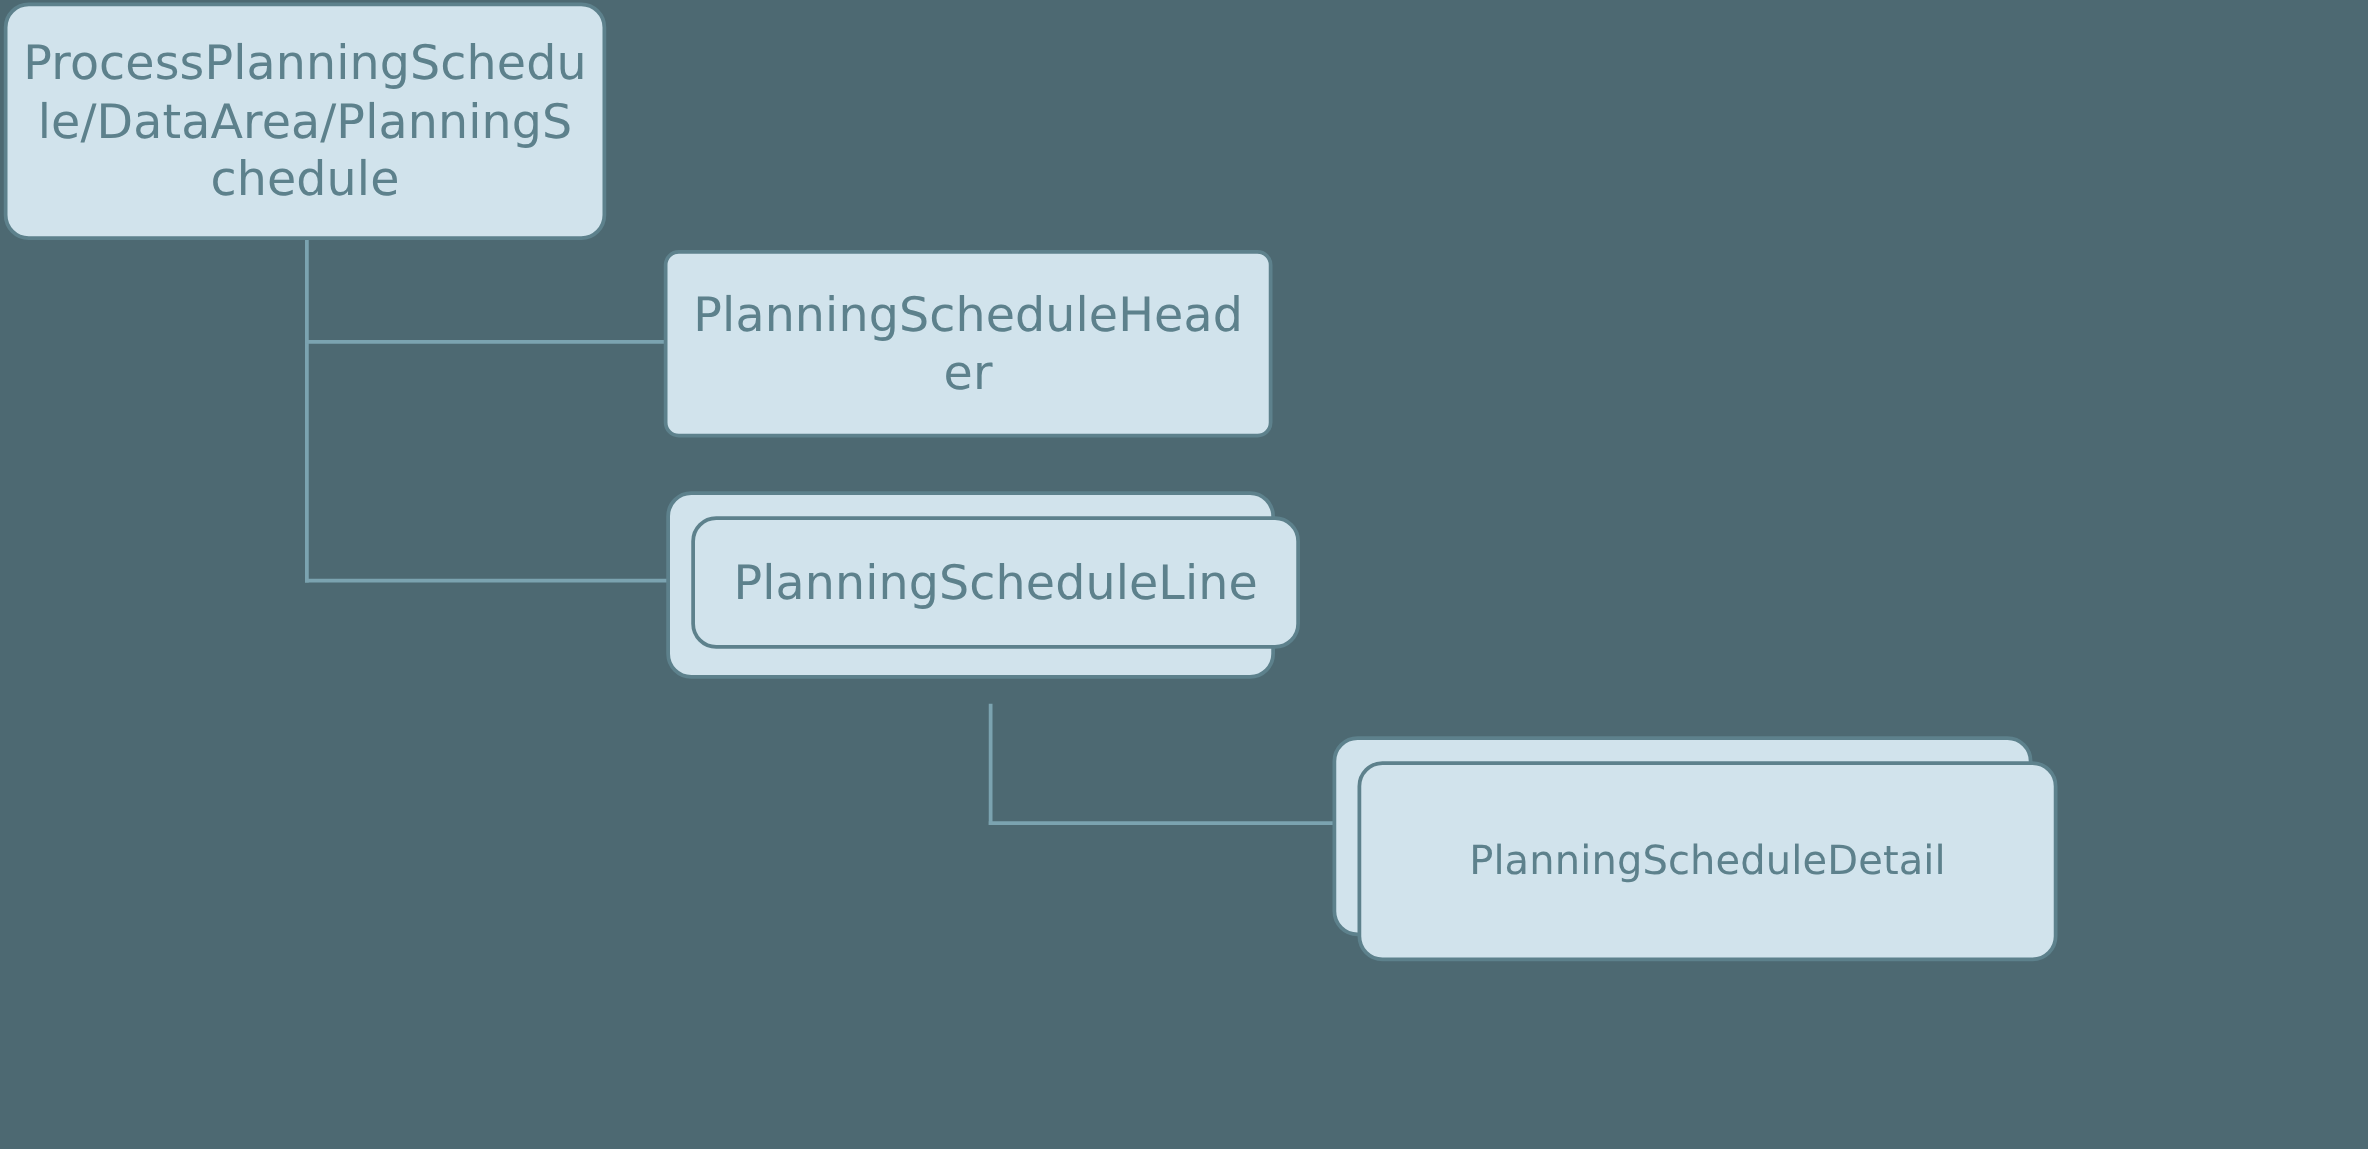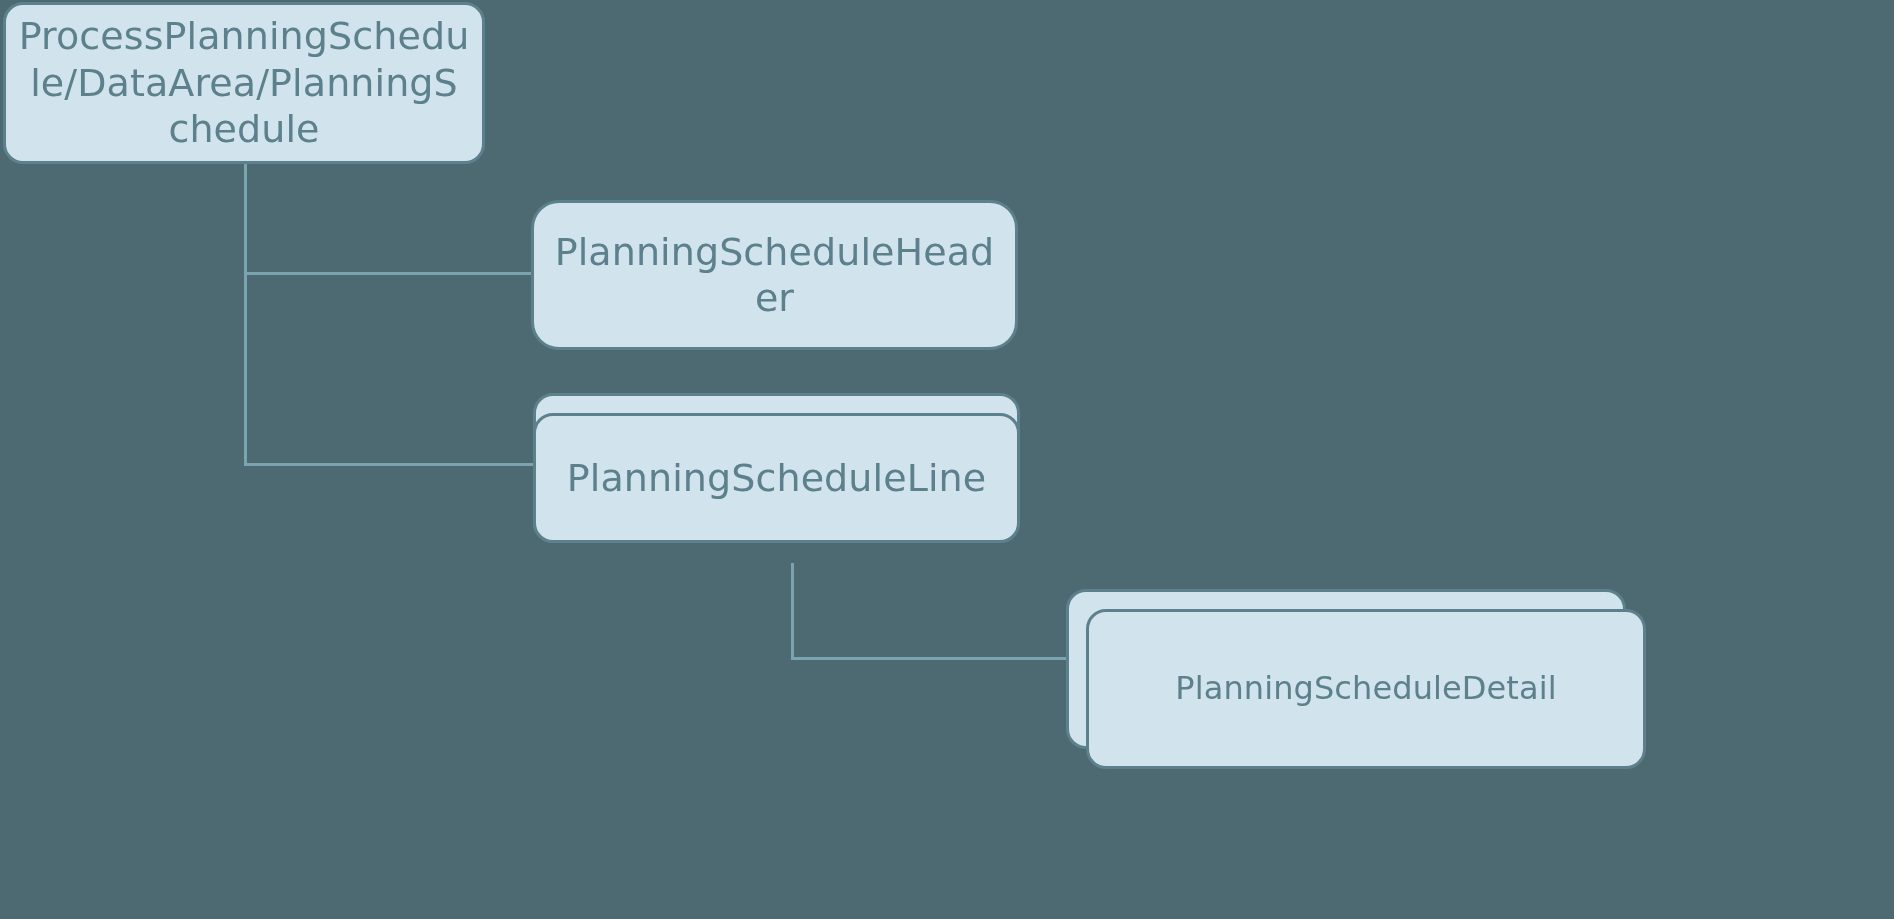--- a/index.html
+++ b/index.html
@@ -61,47 +61,47 @@
     background: #d1e3ec;
     border: 3px solid #5d818c;
     border-radius: 18px;
   }
 
   
   #node-root {
     left: 3px;
     top: 2px;
     width: 482px;
-    height: 162px;
+    height: 190px;
     font-size: 38px;
     border-radius: 20px;
   }
 
   #node-header {
     left: 531px;
     top: 200px;
     width: 487px;
     height: 150px;
     font-size: 38px;
-    border-radius: 28px;
+    border-radius: 12px;
   }
 
   
   #line-sheet-1 {
     left: 533px;
     top: 393px;
     width: 487px;
     height: 150px;
     border-radius: 20px;
   }
   #node-line {
-    left: 533px;
+    left: 553px;
     top: 413px;
     width: 487px;
-    height: 130px;
+    height: 106px;
     font-size: 38px;
     border-radius: 20px;
   }
 
   
   #detail-sheet-1 {
     left: 1066px;
     top: 589px;
     width: 560px;
     height: 160px;

